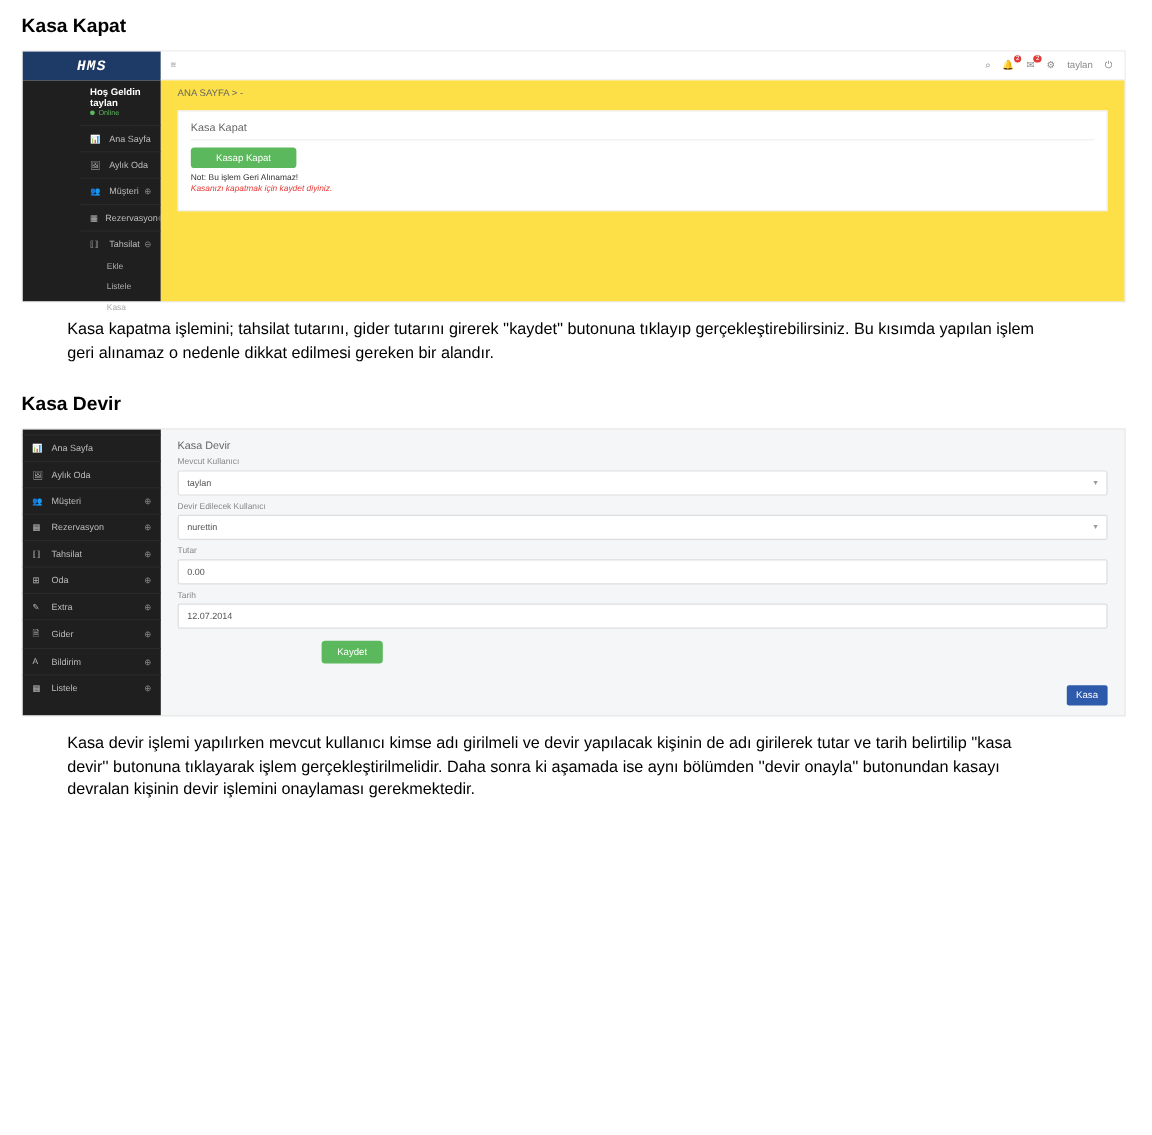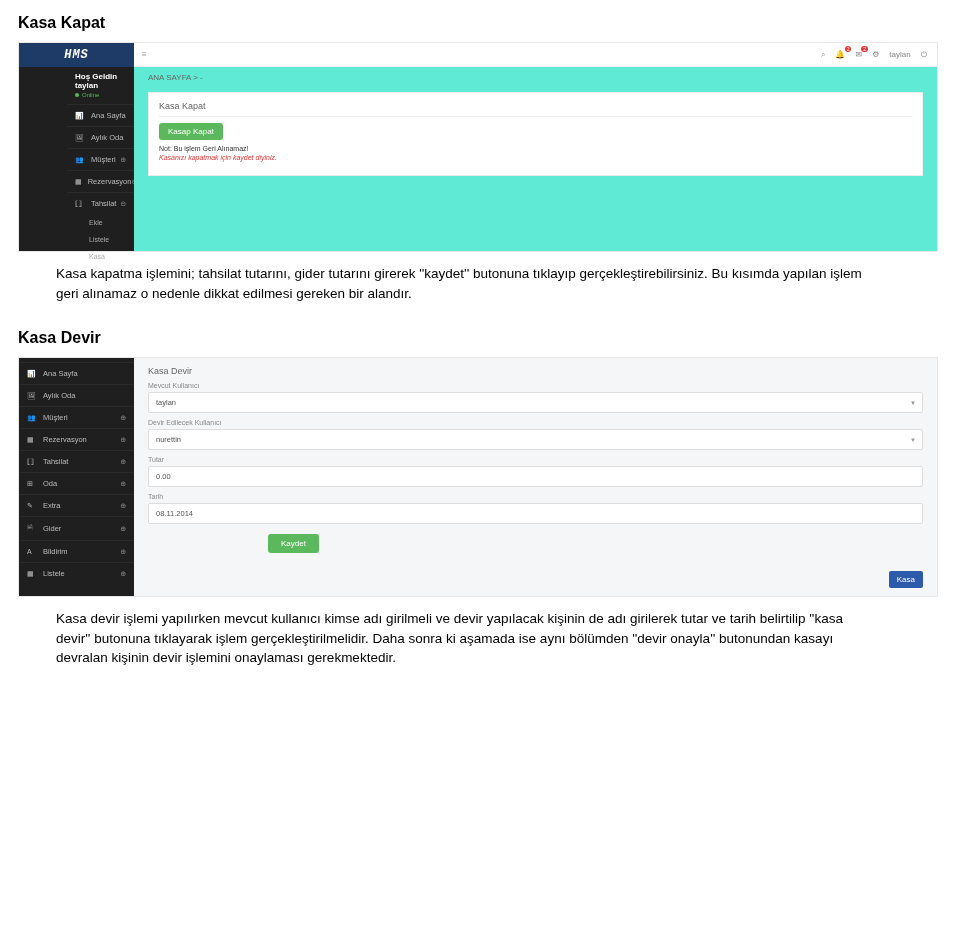--- a/index.html
+++ b/index.html
@@ -22,25 +22,25 @@
 
   .s1-sidebar { position: absolute; left: 0; top: 24px; width: 115px; bottom: 0; background: #1f1f1f; color: #ccc; padding-left: 48px; }
   .s1-welcome { padding: 5px 8px 2px 8px; color: #fff; font-size: 8px; font-weight: 600; }
   .s1-online { padding: 0 8px 6px 8px; color: #5cb85c; font-size: 6px; }
   .s1-online-dot { display:inline-block; width:4px; height:4px; border-radius:50%; background:#5cb85c; margin-right:3px; vertical-align:middle; }
   .s1-item { display: flex; align-items: center; padding: 6px 8px; color: #bbb; font-size: 7.5px; border-top: 1px solid #2a2a2a; }
   .s1-item .ic { width: 10px; margin-right: 6px; font-size: 7px; }
   .s1-item .chev { margin-left: auto; font-size: 7px; color: #888; }
   .s1-sub { padding: 5px 8px 5px 22px; font-size: 7px; color: #aaa; }
 
-  .s1-main { position: absolute; left: 115px; top: 24px; right: 0; bottom: 0; background: #5eead4; }
+  .s1-main { position: absolute; left: 115px; top: 24px; right: 0; bottom: 0; background: #fde047; }
   .s1-crumb { padding: 6px 14px; font-size: 8px; color: #666; }
   .s1-panel { margin: 4px 14px; background: #fff; border: 1px solid #eee; padding: 8px 10px 14px 10px; }
   .s1-panel-title { font-size: 9px; color: #666; border-bottom: 1px solid #eee; padding-bottom: 5px; margin-bottom: 6px; }
-  .s1-green-btn { background: #5cb85c; color: #fff; border-radius: 3px; padding: 4px 9px; font-size: 8px; display: inline-block; }
+  .s1-green-btn { background: #5cb85c; color: #fff; border-radius: 3px; padding: 4px 21px; font-size: 8px; display: inline-block; }
   .s1-note1 { margin-top: 5px; font-size: 7px; color: #333; }
   .s1-note2 { margin-top: 2px; font-size: 7px; color: #e53935; font-style: italic; }
 
   
   .shot2 { width: 920px; height: 240px; border: 1px solid #e8e8e8; position: relative; font-size: 8px; color: #333; background: #f5f6f8; }
   .s2-sidebar { position: absolute; left: 0; top: 0; width: 115px; bottom: 0; background: #1f1f1f; color: #ccc; padding-top: 4px; }
   .s2-item { display: flex; align-items: center; padding: 6px 8px; color: #bbb; font-size: 7.5px; border-top: 1px solid #2a2a2a; }
   .s2-item .ic { width: 10px; margin-right: 6px; font-size: 7px; }
   .s2-item .chev { margin-left: auto; font-size: 7px; color: #888; }
 
@@ -178,21 +178,21 @@
       <div class="s2-label">Mevcut Kullanıcı</div>
       <div class="s2-field"><span>taylan</span><span class="dd">▼</span></div>
 
       <div class="s2-label">Devir Edilecek Kullanıcı</div>
       <div class="s2-field"><span>nurettin</span><span class="dd">▼</span></div>
 
       <div class="s2-label">Tutar</div>
       <div class="s2-field"><span>0.00</span></div>
 
       <div class="s2-label">Tarih</div>
-      <div class="s2-field"><span>08.11.2014</span></div>
+      <div class="s2-field"><span>12.07.2014</span></div>
 
       <span class="s2-kaydet">Kaydet</span>
       <span class="s2-kasa">Kasa</span>
     </div>
   </div>
 
   <p class="body-text">Kasa devir işlemi yapılırken mevcut kullanıcı kimse adı girilmeli ve devir yapılacak kişinin de adı girilerek tutar ve tarih belirtilip ''kasa devir'' butonuna tıklayarak işlem gerçekleştirilmelidir. Daha sonra ki aşamada ise aynı bölümden ''devir onayla'' butonundan kasayı devralan kişinin devir işlemini onaylaması gerekmektedir.</p>
 
 </div>
 

